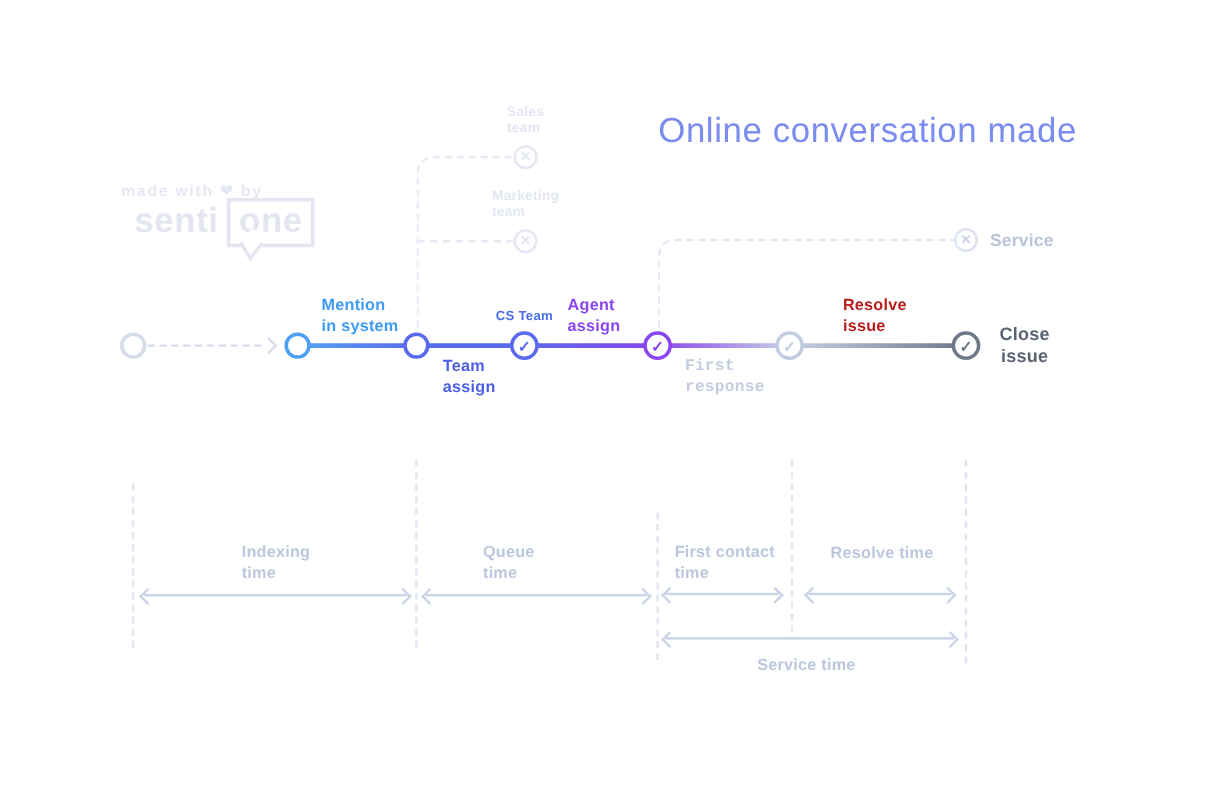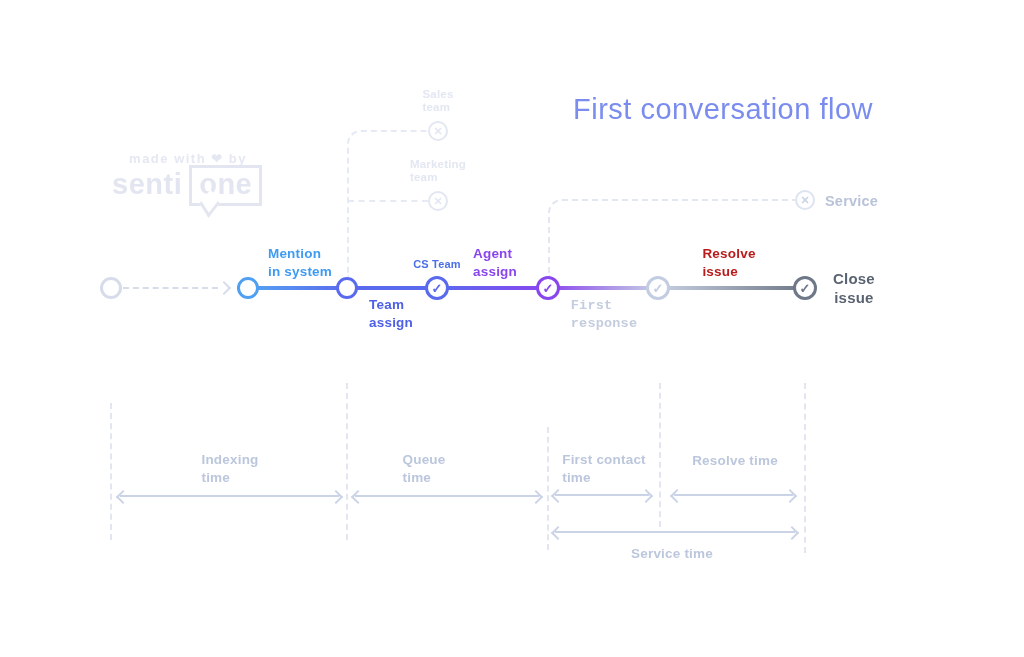--- a/index.html
+++ b/index.html
@@ -3,21 +3,21 @@
 <meta charset="utf-8">
 <style>
   * { margin:0; padding:0; box-sizing:border-box; }
   html,body { background:#fff; }
   body { width:1024px; height:657px; overflow:hidden; font-family:"Liberation Sans",sans-serif; }
   .stage { position:relative; width:1024px; height:657px; background:#fff; }
 
   
   .title { position:absolute; left:723px; top:93px; transform:translateX(-50%);
            font-size:29px; font-weight:400; letter-spacing:.5px; color:#7B8CEF; white-space:nowrap; }
-  .tagline { position:absolute; left:188px; top:151px; transform:translateX(-50%);
+  .tagline { position:absolute; left:160px; top:151px; transform:translateX(-50%);
              font-size:13px; font-weight:bold; letter-spacing:1.5px; color:#E5E8F2; white-space:nowrap; }
   .brand { position:absolute; left:112px; top:165px; font-size:29px; font-weight:bold;
            letter-spacing:.5px; color:#E3E6F0; white-space:nowrap; }
   .bbox { display:inline-block; position:relative; border:3px solid #E3E6F0; padding:0 7px 2px 7px;
           margin-left:7px; }
   .bbox::after { content:""; position:absolute; left:9px; bottom:-9px; width:14px; height:14px;
                  background:#fff; border-right:3px solid #E3E6F0; border-bottom:3px solid #E3E6F0;
                  transform:rotate(58deg) skewX(20deg); }
 
   
@@ -94,21 +94,21 @@
   .a-queue    { left:352px; top:490px; width:190px; }
   .a-fc       { left:552px; top:489px; width:100px; }
   .a-resolve  { left:671px; top:489px; width:125px; }
   .a-service  { left:552px; top:526px; width:246px; }
 </style>
 </head>
 <body>
 
 <div class="stage">
 
-  <div class="title">First conversation flow</div>
+  <div class="title">Online conversation made</div>
 
   <div>
     <div class="tagline">made with ❤ by</div>
     <div class="brand"><span>senti</span><span class="bbox">one</span></div>
   </div>
 
   <div class="corner c-sales"></div>
   <div class="dash-h d-marketing"></div>
   <div class="corner c-ignore"></div>
 

